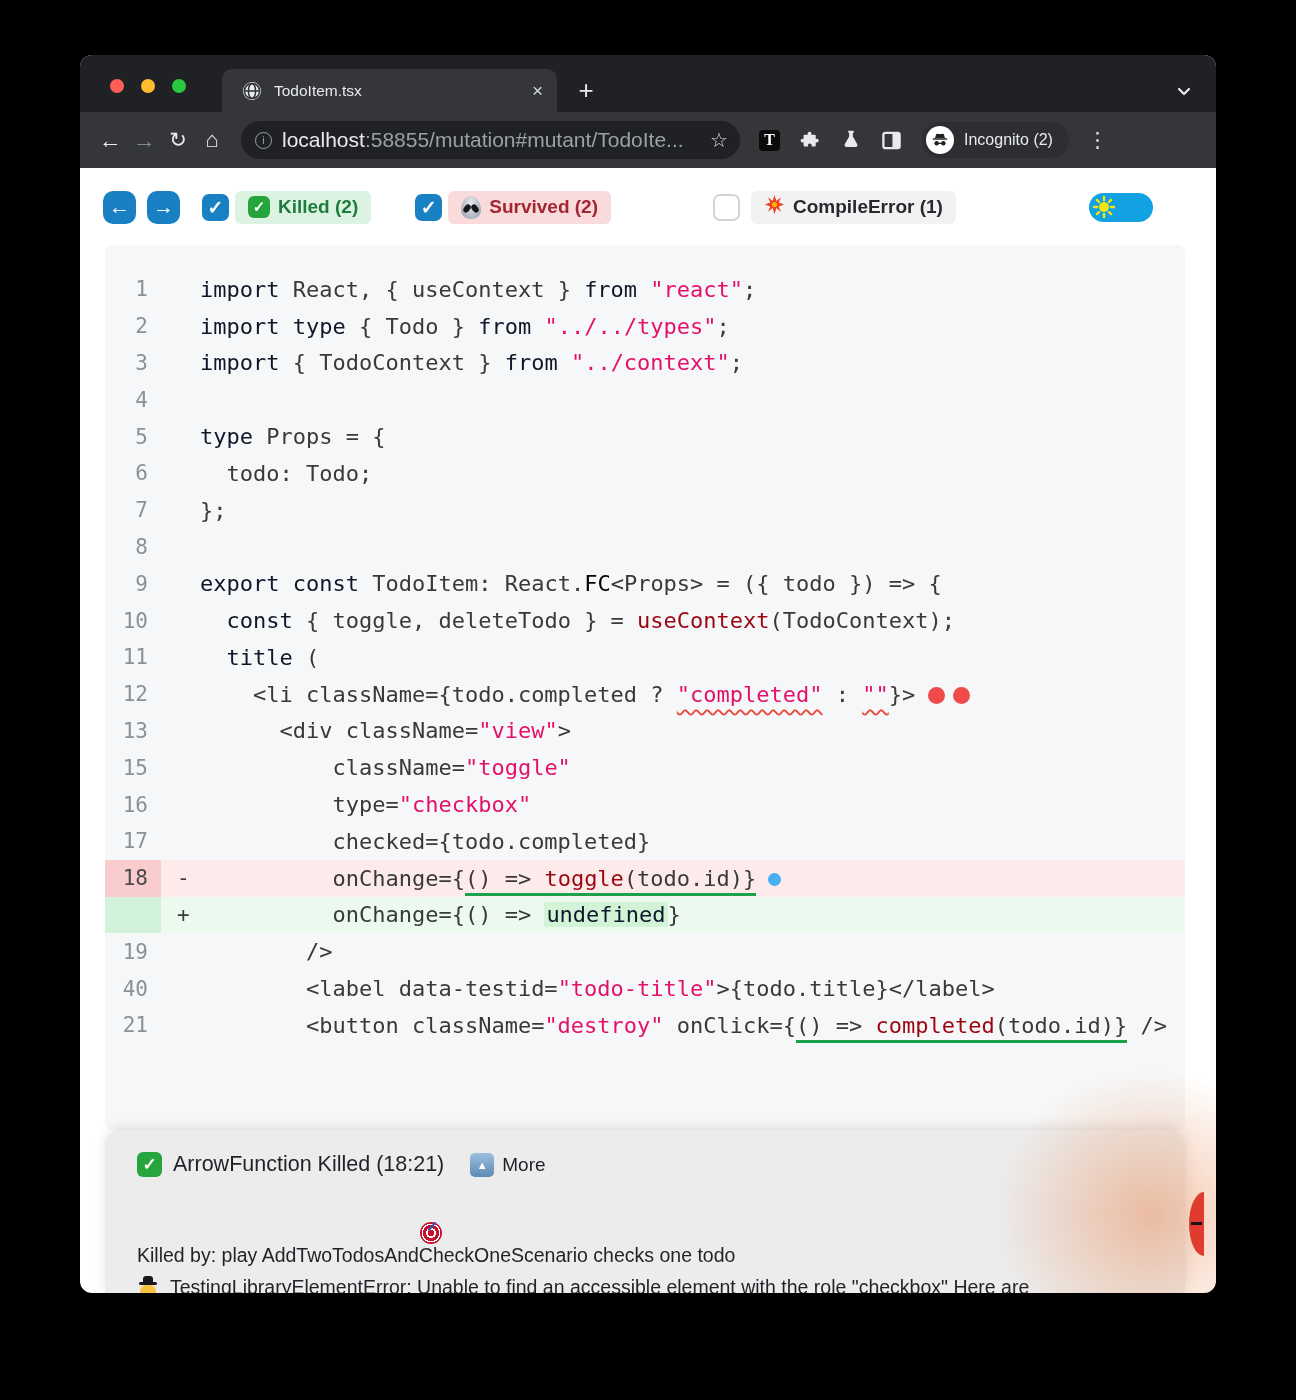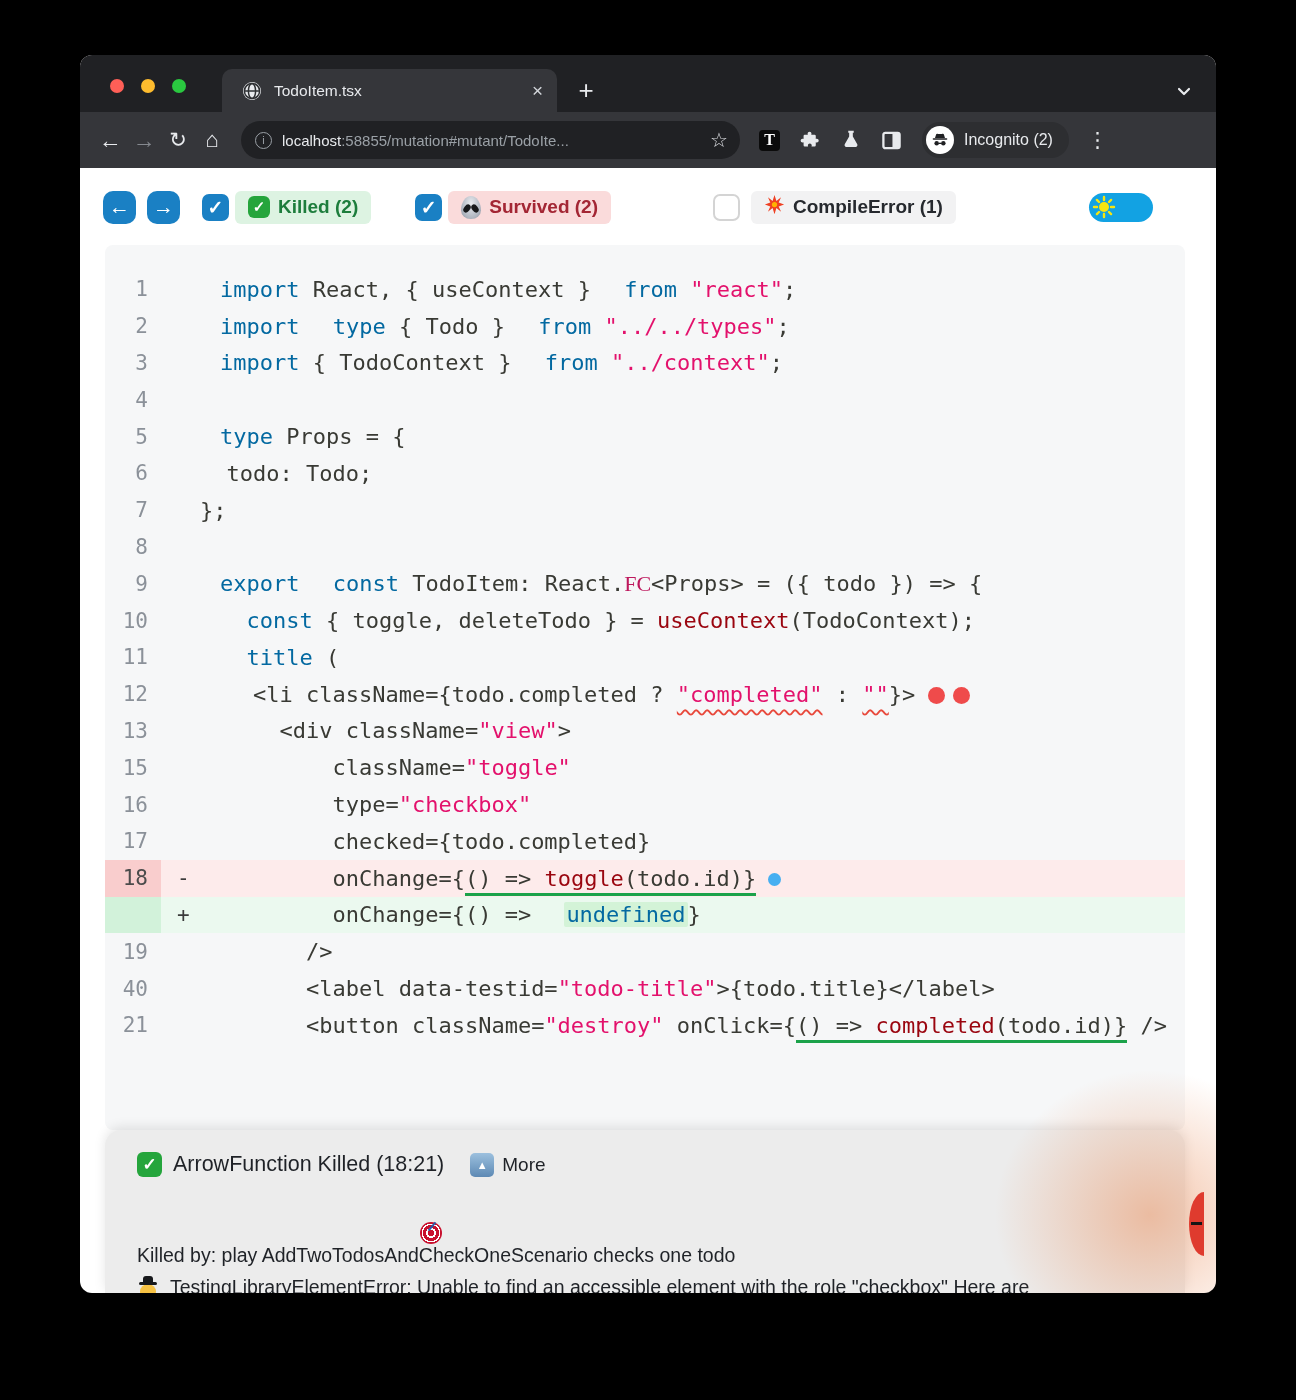--- a/index.html
+++ b/index.html
@@ -25,21 +25,21 @@
   
   .toolbar { position:absolute; left:0; top:57px; width:100%; height:56px; background:#35363a;
              display:flex; align-items:center; }
   .navico { width:34px; text-align:center; font-size:23px; color:#e8eaed; }
   .navico.dim { color:#85898f; }
   .back { margin-left:13px; } .reload { font-size:21px; } .home { font-size:22px; }
   .urlbar { margin-left:12px; width:499px; height:38px; background:#202124; border-radius:19px;
             display:flex; align-items:center; padding:0 12px 0 14px; }
   .info-ico { width:17px; height:17px; border:1.6px solid #9aa0a6; border-radius:50%;
               color:#9aa0a6; font-size:11px; line-height:14px; text-align:center; font-style:normal; flex:none;}
-  .url-text { margin-left:10px; font-size:15px; color:#9aa0a6; white-space:nowrap; overflow:hidden; flex:1; }
+  .url-text { margin-left:10px; font-size:21px; color:#9aa0a6; white-space:nowrap; overflow:hidden; flex:1; }
   .url-text b { color:#e8eaed; font-weight:normal; }
   .star { color:#dadce0; font-size:20px; margin-left:6px; }
   .ext { margin-left:19px; display:flex; align-items:center; justify-content:center; }
   .ext-t { width:21px; height:21px; background:#0b0b0b; border-radius:4px; color:#fff;
            font-family:"Liberation Serif",serif; font-weight:bold; font-size:16px;
            display:flex; align-items:center; justify-content:center; }
   .incog { margin-left:20px; height:36px; background:#2d2e31; border-radius:18px;
            display:flex; align-items:center; padding:0 16px 0 4px; }
   .incog-circle { width:28px; height:28px; background:#fff; border-radius:50%;
                   display:flex; align-items:center; justify-content:center; }
@@ -71,24 +71,24 @@
   .row { display:flex; align-items:center; height:36.8px; }
   .row.del { background:#fdebeb; }
   .row.add { background:#ebf9ef; }
   .gut { flex:none; width:56px; height:100%; display:flex; align-items:center; justify-content:flex-end;
          padding-right:13px; color:#8b9199; font-size:21px; }
   .row.del .gut { background:#f9cdcd; color:#4b4b4b; }
   .row.add .gut { background:#d2f2da; }
   .sign { flex:none; width:39px; padding-left:16px; color:#3b3b3b; font-size:21px; }
   .code { white-space:pre; font-size:22px; }
   .tk-p { color:#393a34; }
-  .tk-k { color:#0369a1;margin-left:20px; }
+  .tk-k { color:#0f172a; }
   .tk-s { color:#e3116c; }
   .tk-f { color:#9a050f; }
-  .tk-c { color:#be185d;font-family:Liberation Serif, serif; }
+  .tk-c { color:#000000; }
   .tk-e { color:#e3116c; text-decoration:underline; text-decoration-style:wavy;
           text-decoration-color:#e8493c; text-decoration-thickness:2px; text-underline-offset:7px; }
   .tk-u { border-bottom:3px solid #1ba24a; padding-bottom:2px; }
   .tk-hl { background:#d3f3d7; border-radius:2px; padding:0 2px; }
   .dot { display:inline-block; border-radius:50%; vertical-align:middle; }
   .dot.red  { width:17px; height:17px; background:#ef4b4b; margin-left:13px; }
   .dot.red + .dot.red { margin-left:8px; }
   .dot.blue { width:13px; height:13px; background:#46aff1; margin-left:12px; }
 
   

